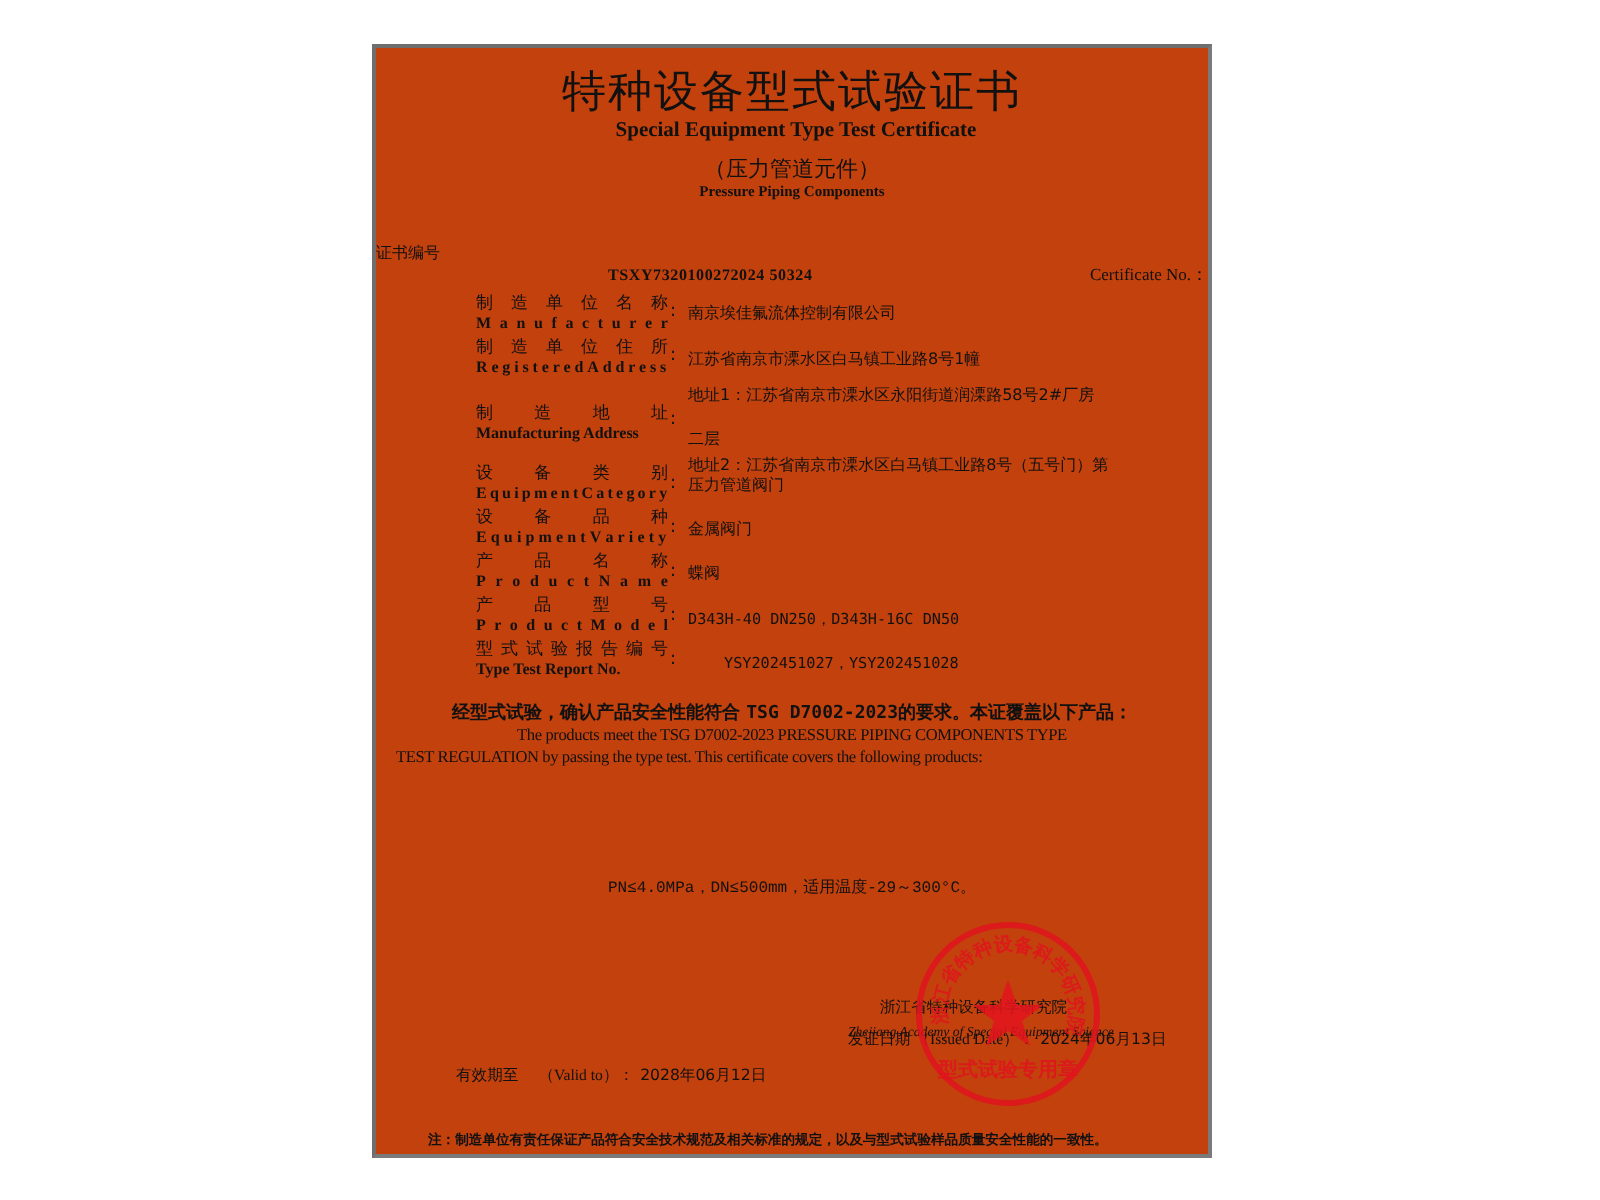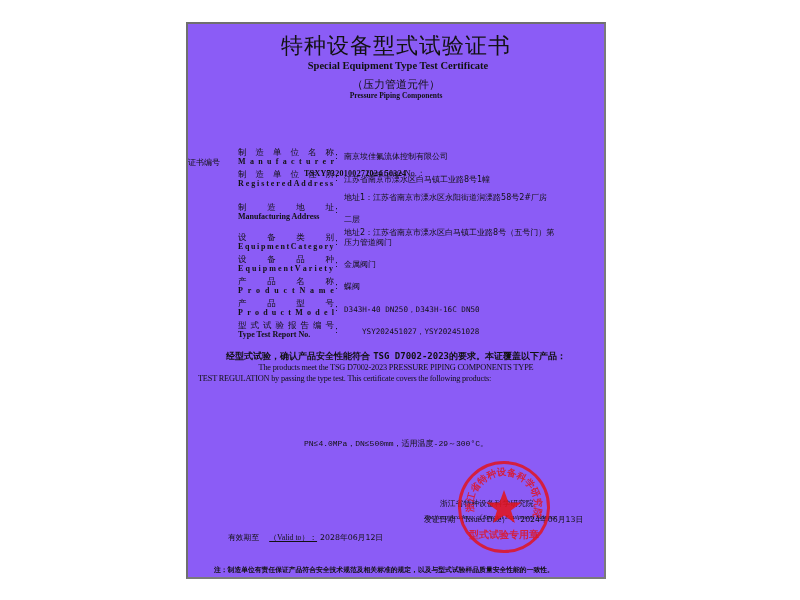--- a/index.html
+++ b/index.html
@@ -1,41 +1,41 @@
 <!DOCTYPE html>
 <html><head>
   <meta charset="utf-8">
   <style>
     html, body { margin:0; padding:0; background:#ffffff; }
     body { width:800px; height:600px; position:relative; overflow:hidden; font-family:"DejaVu Sans", sans-serif; color:#111; }
-    .cert { position:absolute; left:186px; top:22px; width:420px; height:557px; border-left:2px solid #6f6f6f; border-top:2px solid #6f6f6f; border-right:2px solid #7a7a7a; border-bottom:2px solid #7a7a7a; box-sizing:border-box; background:#8b5cf6; }
+    .cert { position:absolute; left:186px; top:22px; width:420px; height:557px; border-left:2px solid #6f6f6f; border-top:2px solid #6f6f6f; border-right:2px solid #7a7a7a; border-bottom:2px solid #7a7a7a; box-sizing:border-box; background:#c2410c; }
     .abs { position:absolute; white-space:nowrap; }
     .title-cn { left:0; right:0; top:7px; text-align:center; font-size:22px; letter-spacing:1px; font-family:"DejaVu Sans", sans-serif; font-weight:normal; color:#111; }
     .title-en { left:4px; right:0; top:36px; text-align:center; font-family:"Liberation Serif", serif; font-weight:bold; font-size:10.5px; }
     .sub-cn { left:0; right:0; top:53px; text-align:center; font-size:11px; }
     .sub-en { left:0; right:0; top:67px; text-align:center; font-family:"Liberation Serif", serif; font-weight:bold; font-size:7.5px; }
-    .certno { left:0; right:0; top:98px; text-align:center; font-size:8.5px; font-family:"Liberation Serif", serif;margin-top:36px; }
+    .certno { left:0; right:0; top:98px; text-align:right; font-size:8.5px; font-family:"Liberation Serif", serif; }
     .certno .lbl-cn { font-family:"DejaVu Sans", sans-serif; font-size:8px; }
     .certno .val { font-family:"Liberation Serif", serif; font-weight:bold; margin-left:10px; letter-spacing:0.3px; }
     .row { position:absolute; left:50px; width:360px; }
     .lbl { position:absolute; left:0; width:96px; }
     .lbl-cn { display:flex; justify-content:space-between; font-size:8.5px; line-height:10px; }
     .lbl-en { display:flex; justify-content:space-between; font-family:"Liberation Serif", serif; font-weight:bold; font-size:8px; line-height:10px; }
     .colon { position:absolute; left:97px; font-size:9px; }
     .val { position:absolute; left:106px; font-size:8px; line-height:11px; white-space:nowrap; }
     .val.mono { font-family:"DejaVu Sans Mono", monospace; font-size:7.6px; }
     .stmt-cn { left:0; right:0; top:326px; text-align:center; font-size:9px; font-weight:bold; }
     .stmt-cn .mono { font-family:"DejaVu Sans Mono", monospace; }
     .stmt-en1 { left:0; right:0; top:339px; text-align:center; font-family:Liberation Serif, serif; font-size:8.3px; letter-spacing:-0.2px; }
     .stmt-en2 { left:10px; top:350px; font-family:"Liberation Serif", serif; font-size:8.3px; letter-spacing:-0.2px; }
     .scope { left:0; right:0; top:414px; text-align:center; font-size:8px; font-family:Liberation Mono, monospace; }
     .issuer-cn { left:252px; top:474px; font-size:7.8px; }
     .issuer-en { left:236px; top:489px; font-family:"Liberation Serif", serif; font-style:italic; font-size:6.8px; }
     .valid { left:40px; top:508px; font-size:7.8px; }
-    .valid .en { font-family:"Liberation Serif", serif; margin:0 3px 0 10px;text-decoration:underline; }
+    .valid .en { font-family:"Liberation Serif", serif; margin:0 3px 0 10px; }
     .issued { left:236px; top:490px; font-size:7.8px; }
     .issued .en { font-family:"Liberation Serif", serif; margin:0 3px 0 2px; }
     .note { left:26px; top:541px; font-size:6.8px; font-weight:bold; }
     .stamp { position:absolute; left:270px; top:437px; width:92px; height:92px; border:3px solid rgba(225,20,30,0.85); border-radius:50%; box-sizing:border-box; pointer-events:none; }
     .stamp-svg { position:absolute; left:0; top:0; width:86px; height:86px; }
   </style>
 </head>
 <body>
 
 <div class="cert">

